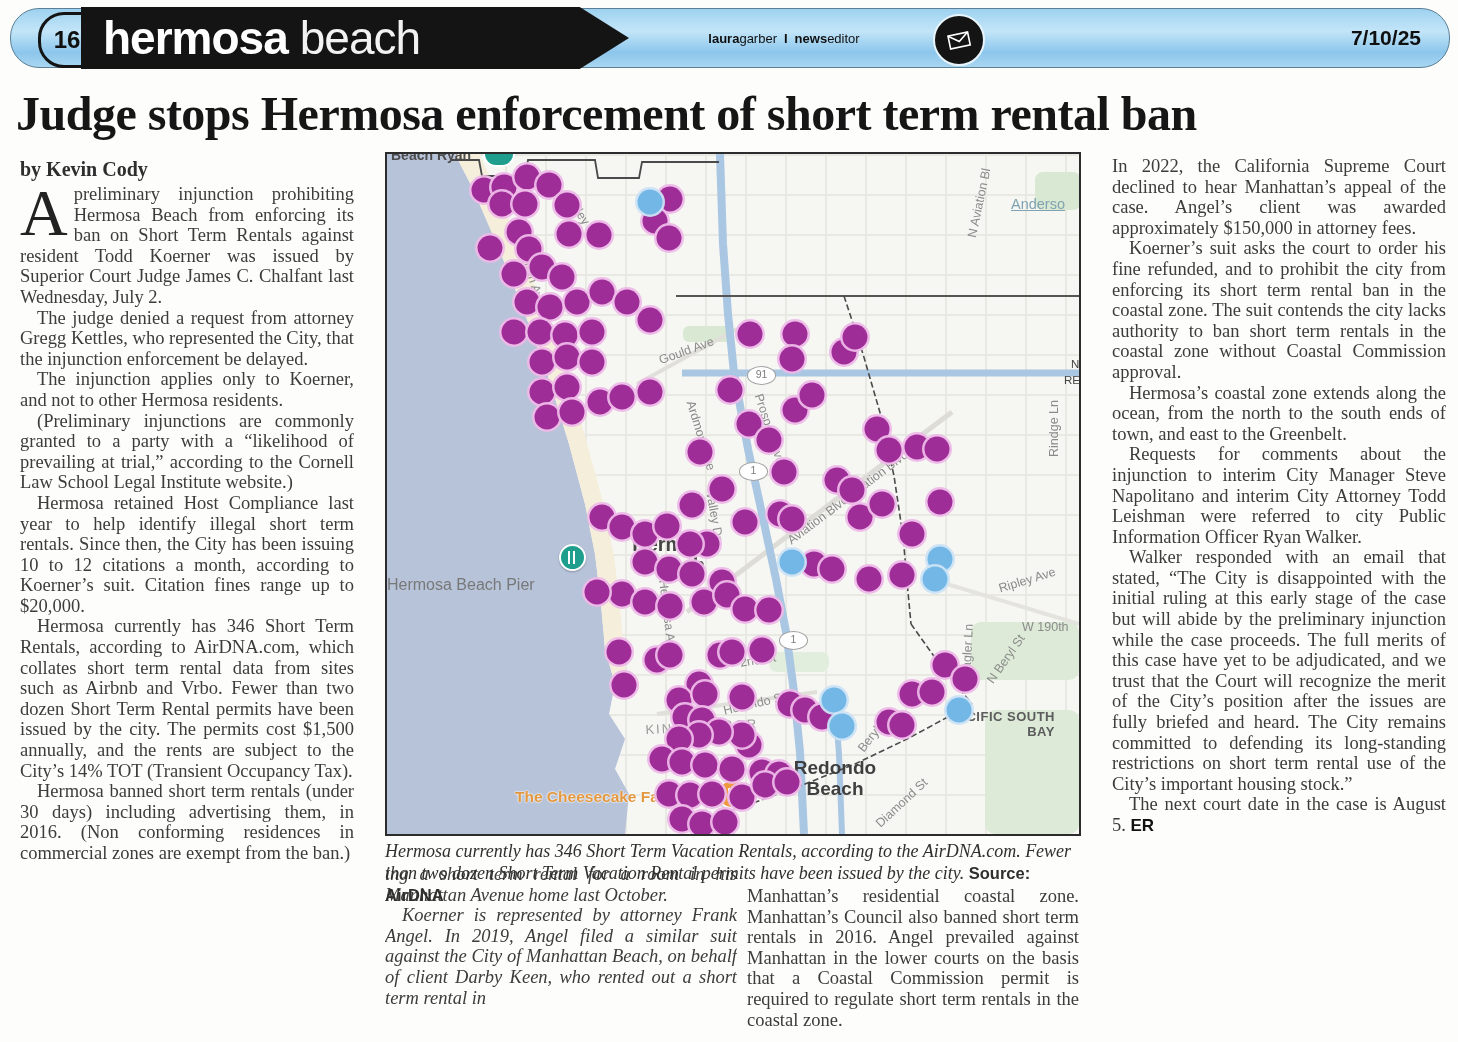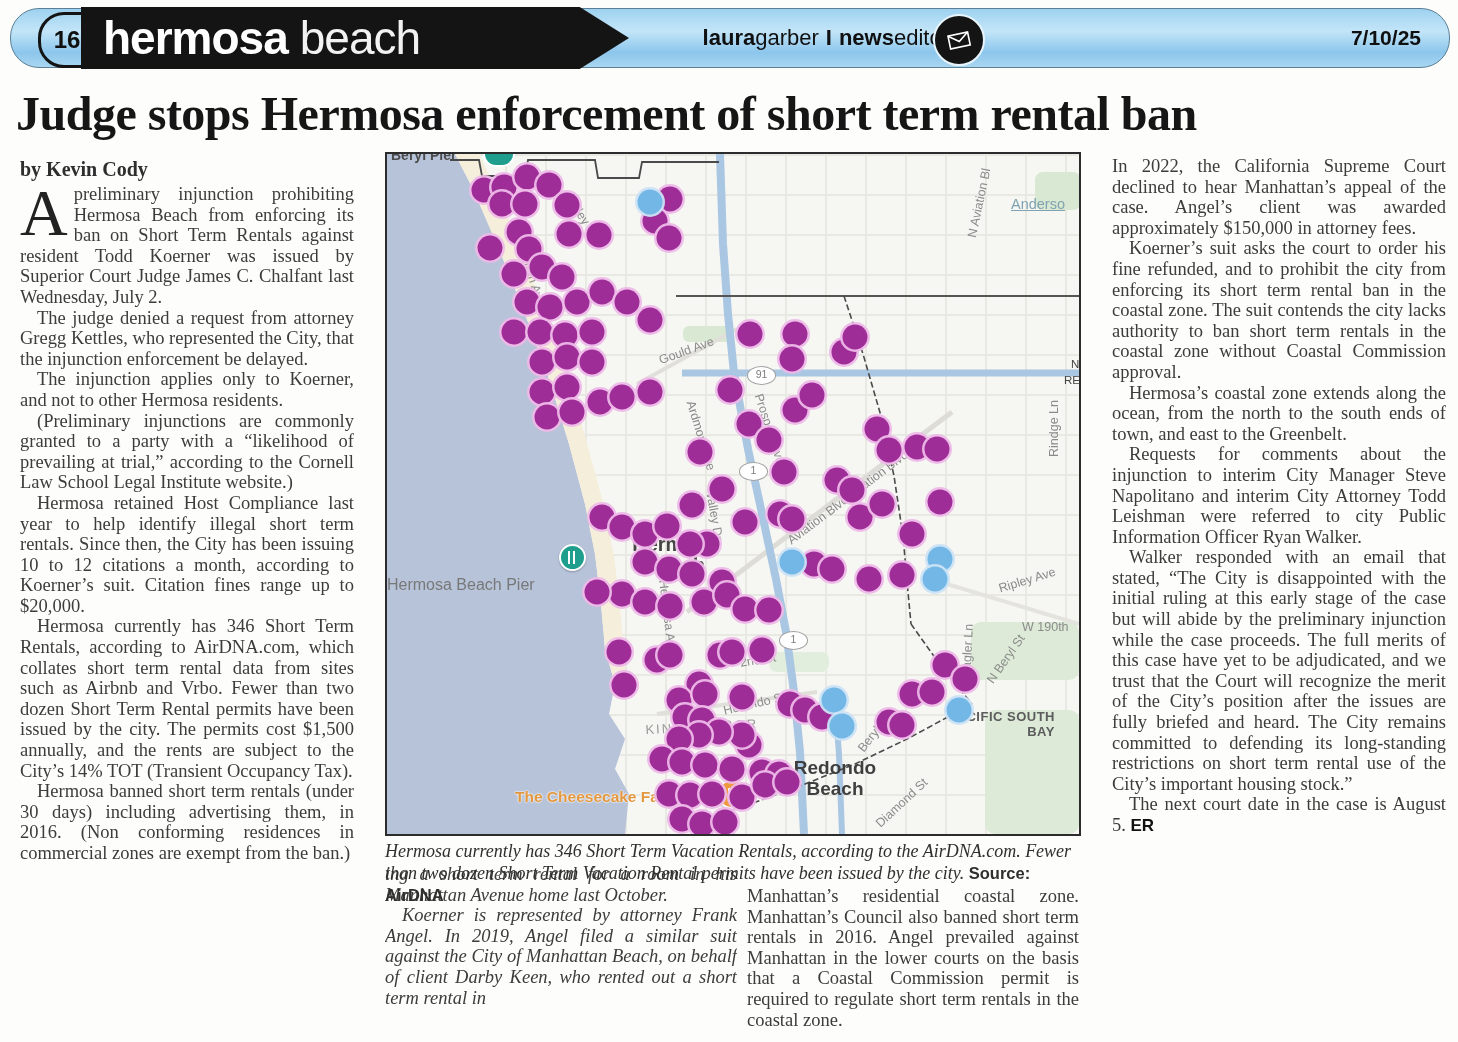--- a/index.html
+++ b/index.html
@@ -25,22 +25,22 @@
     position:absolute;left:70px;top:-2px;width:548px;height:62px;
     background:#141414;
     clip-path:polygon(0 0,91% 0,100% 50%,91% 100%,0 100%);
     display:flex;align-items:center;padding-left:22px;box-sizing:border-box;
     color:#fff;font-family:"Liberation Sans",sans-serif;font-size:46px;letter-spacing:-1px;
   }
   .mast .mb{font-weight:bold;}
   .mast .ml{font-weight:300;margin-left:12px;color:#f2f2f2;}
   .editor-line{
     position:absolute;left:608px;top:0;width:330px;height:58px;
-    display:flex;align-items:center;justify-content:flex-end;
-    font-family:"Liberation Sans",sans-serif;font-size:22px;color:#101010;
+    display:flex;align-items:center;justify-content:center;
+    font-family:"Liberation Sans",sans-serif;font-size:13px;color:#101010;
   }
   .editor-line b{font-weight:bold;}
   .editor-line .sep{margin:0 7px;}
   .mail-icon{
     position:absolute;left:922px;top:5px;width:48px;height:48px;border-radius:50%;
     background:#141414;border:2px solid #e8f4fb;
     display:flex;align-items:center;justify-content:center;
   }
   .email{
     position:absolute;left:995px;top:0;width:310px;height:58px;
@@ -195,21 +195,21 @@
     <path d="M333,0 L336,90 L341,160 L347,219 L361,295 L374,355 L389,425 L399,478 L407,538 L413,598 L417,680" stroke="#a9c6e2" stroke-width="8" fill="none"></path>
     <path d="M447,535 L452,600 L455,680" stroke="#a9c6e2" stroke-width="6" fill="none"></path>
 
     <path d="M63,6 L92,6 L95,22 L138,22 L141,6 L208,6 L211,24 L252,24 L255,8 L332,8" stroke="#4a4a4a" stroke-width="1.8" fill="none"></path>
     <path d="M289,142 L692,142" stroke="#555" stroke-width="2.2" fill="none"></path>
     <path d="M457,142 L476,200 L494,262 L507,322 L516,382 L521,438 L524,470" stroke="#4a4a4a" stroke-width="1.6" stroke-dasharray="6 3" fill="none"></path>
     <path d="M524,470 L556,515 L585,550" stroke="#4a4a4a" stroke-width="1.6" stroke-dasharray="6 3" fill="none"></path>
     <path d="M585,550 L520,585 L468,610 L418,630 L366,649" stroke="#4a4a4a" stroke-width="1.6" stroke-dasharray="6 3" fill="none"></path>
   </svg>
   <div id="map-labels" class="map-layer">
-      <div class="map-lbl lbl-cut" style="left: 4px; top: -7px;">Beryl Pier</div>
+      <div class="map-lbl lbl-cut" style="left: 4px; top: -7px;">Beach Ryan</div>
       <div class="map-lbl lbl-road" style="left: 188px; top: 38px; transform: rotate(58deg);">Valley Dr</div>
       <div class="map-lbl lbl-road" style="left: 135px; top: 70px; transform: rotate(72deg);">Manhattan Ave</div>
       <div class="map-lbl lbl-road" style="left: 270px; top: 200px; transform: rotate(-20deg);">Gould Ave</div>
       <div class="map-lbl lbl-road" style="left: 578px; top: 82px; transform: rotate(-78deg);">N Aviation Bl</div>
       <div class="map-lbl lbl-park" style="left: 624px; top: 42px;">Anderso</div>
       <div class="map-lbl lbl-road" style="left: 310px; top: 245px; transform: rotate(73deg);">Ardmore Ave</div>
       <div class="map-lbl lbl-road" style="left: 378px; top: 238px; transform: rotate(72deg);">Prospect Ave</div>
       <div class="map-lbl lbl-road" style="left: 330px; top: 336px; transform: rotate(80deg);">Valley Dr</div>
       <div class="map-lbl lbl-road" style="left: 283px; top: 425px; transform: rotate(83deg);">Hermosa Ave</div>
       <div class="map-lbl lbl-road" style="left: 398px; top: 382px; transform: rotate(-37deg);">Aviation Blvd Aviation Blvd</div>

